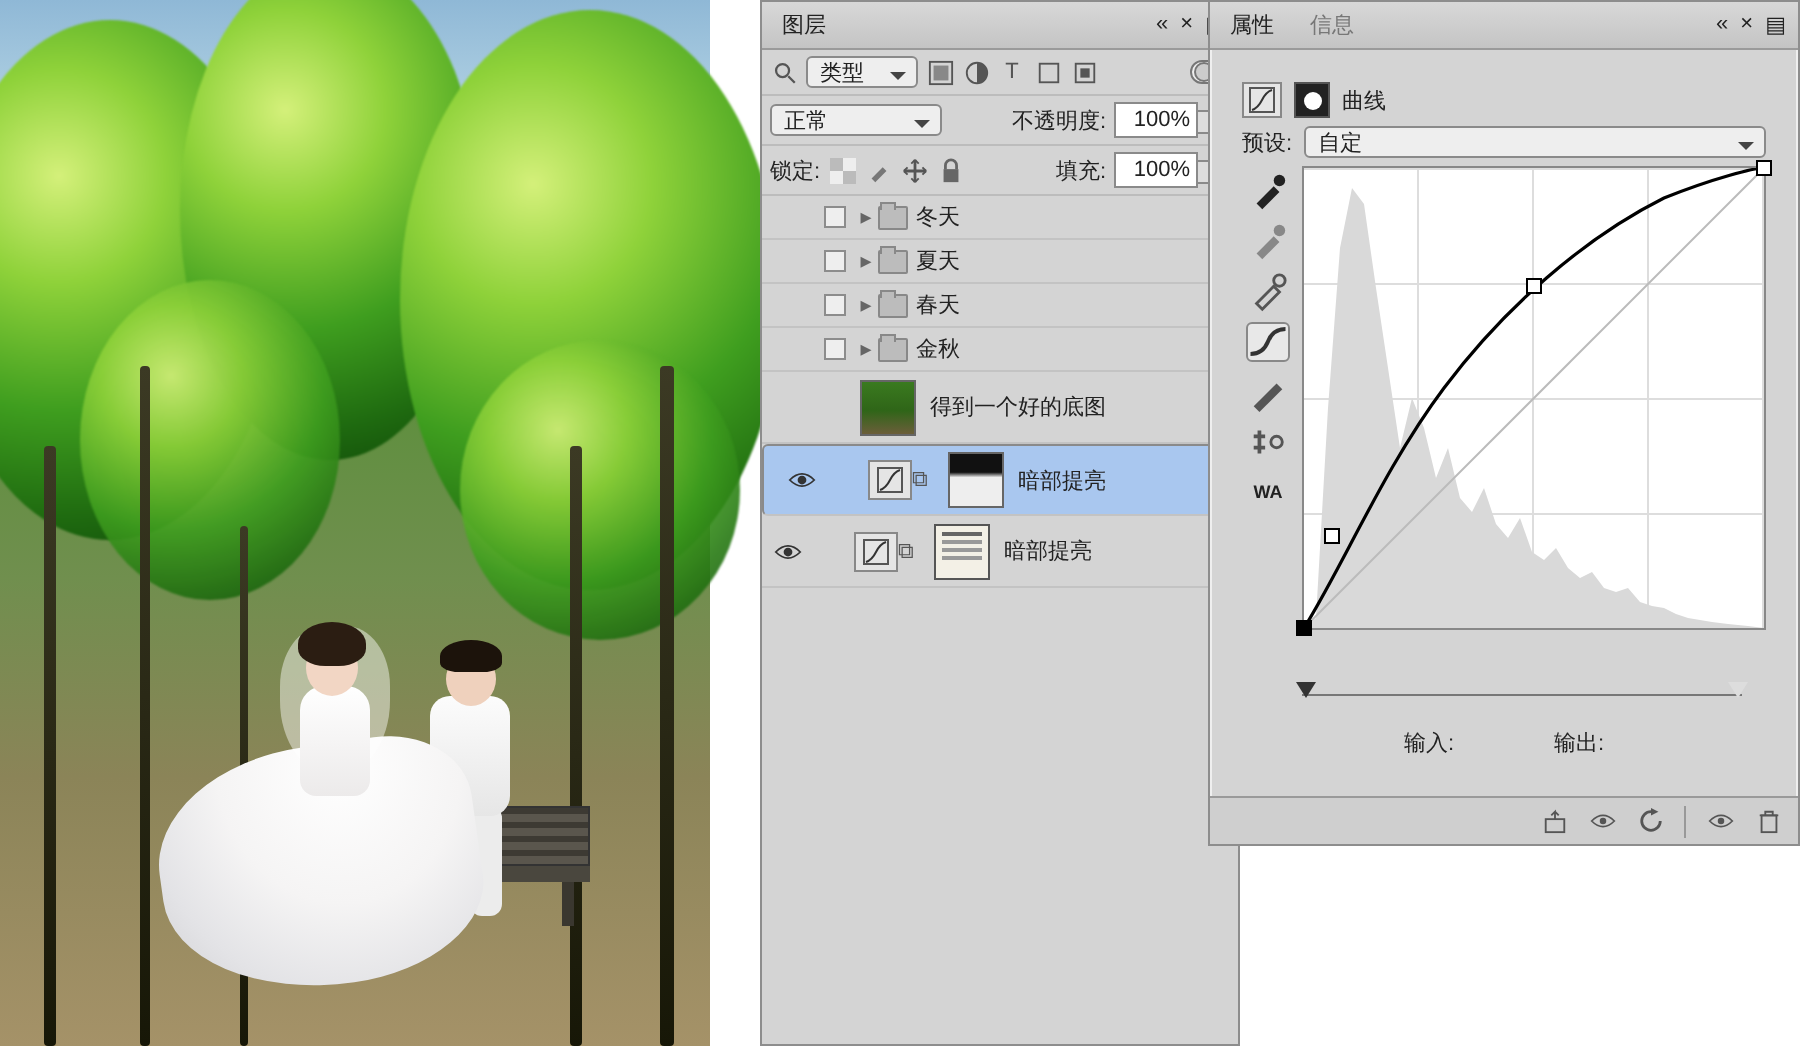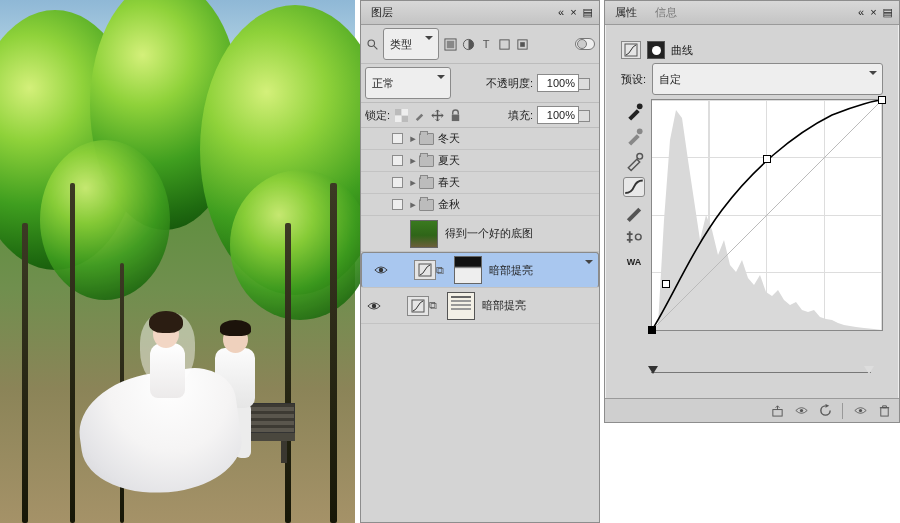--- a/index.html
+++ b/index.html
@@ -19,27 +19,27 @@
 .head-b{position:absolute;left:58px;bottom:145px;width:26px;height:28px;background:#f2d6c4;border-radius:50%}
 .hair-b{position:absolute;left:54px;bottom:160px;width:34px;height:22px;background:#2b1d12;border-radius:50% 50% 40% 40%}
 .veil{position:absolute;left:45px;bottom:105px;width:55px;height:75px;background:rgba(255,255,255,.45);border-radius:40% 40% 50% 50%}
 .groom{position:absolute;left:205px;bottom:65px;width:70px;height:150px}
 .torso-g{position:absolute;left:10px;bottom:50px;width:40px;height:60px;background:linear-gradient(180deg,#fcfcfc,#e6e6e6);border-radius:10px}
 .leg-g{position:absolute;bottom:0;width:16px;height:55px;background:#ececec;border-radius:6px}
 .head-g{position:absolute;left:18px;bottom:105px;width:25px;height:27px;background:#efd1bd;border-radius:50%}
 .hair-g{position:absolute;left:15px;bottom:122px;width:31px;height:16px;background:#1c130b;border-radius:50% 50% 30% 30%}
 
 .panel{position:absolute;top:0;background:#d4d4d4;border:1px solid #8d8d8d;display:flex;flex-direction:column;box-shadow:0 0 0 1px #efefef inset}
-.layers{left:360px;width:240px;height:523px}
+.layers{left:380px;width:240px;height:523px}
 .props{left:604px;width:296px;height:423px}
 .phead{height:24px;background:linear-gradient(180deg,#d8d8d8,#c4c4c4);display:flex;align-items:center;padding:0 6px;border-bottom:1px solid #9a9a9a;gap:10px}
 .phead .tab{padding:2px 4px}
 .phead .ctl{margin-left:auto;display:flex;gap:6px;color:#555}
 .row{display:flex;align-items:center;padding:3px 4px;gap:4px;border-bottom:1px solid #bcbcbc;background:#d4d4d4}
-.sel{height:32px;border:1px solid #8a8a8a;background:#eee;border-radius:3px;display:flex;align-items:center;padding:0 18px 0 6px;position:relative}
+.sel{height:16px;border:1px solid #8a8a8a;background:#eee;border-radius:3px;display:flex;align-items:center;padding:0 18px 0 6px;position:relative}
 .sel::after{content:"";position:absolute;right:5px;top:7px;border:4px solid transparent;border-top-color:#444}
 .numf{width:42px;height:18px;border:1px solid #8a8a8a;background:#fff;display:flex;align-items:center;justify-content:flex-end;padding-right:3px;position:relative}
 .numf::after{content:"";position:absolute;right:-12px;top:3px;width:10px;height:10px;border:1px solid #8a8a8a;background:#ddd}
 .ic{width:14px;height:14px;display:inline-flex;align-items:center;justify-content:center;color:#555}
 .ic svg{width:13px;height:13px}
 .llist{flex:1;overflow:hidden;background:#d4d4d4}
 .lrow{display:flex;align-items:center;height:22px;border-bottom:1px solid #c3c3c3}
 .lrow.tall{height:36px}
 .lrow.sel{background:#a9c7ef}
 .eye{width:26px;display:flex;justify-content:center}
@@ -373,20 +373,24 @@
         <span class="cpt" style="left:0%;top:100%;background:#000"></span>
         <span class="cpt" style="left:6%;top:80%"></span>
         <span class="cpt" style="left:50%;top:25.5%"></span>
         <span class="cpt" style="left:100%;top:0%"></span>
       </div>
     </div>
     <div class="cslider">
       <span class="ctri" style="left:-3px"></span>
       <span class="ctri" style="right:9px;border-top-color:#ddd"></span>
     </div>
+    <div class="iolabels">
+      <span><span>输入:</span><span class="ioval"></span></span>
+      <span><span>输出:</span><span class="ioval"></span></span>
+    </div>
   </div>
   <div class="pfoot">
     <span class="ic">
         <svg viewBox="0 0 14 14">
           <rect x="2" y="6" width="10" height="7" fill="none" stroke="#555"></rect>
           <path d="M7 6 V2 L5 4 M7 2 L9 4" fill="none" stroke="#555"></path>
         </svg>
       </span>
     <span class="ic">
         <svg viewBox="0 0 16 10">

